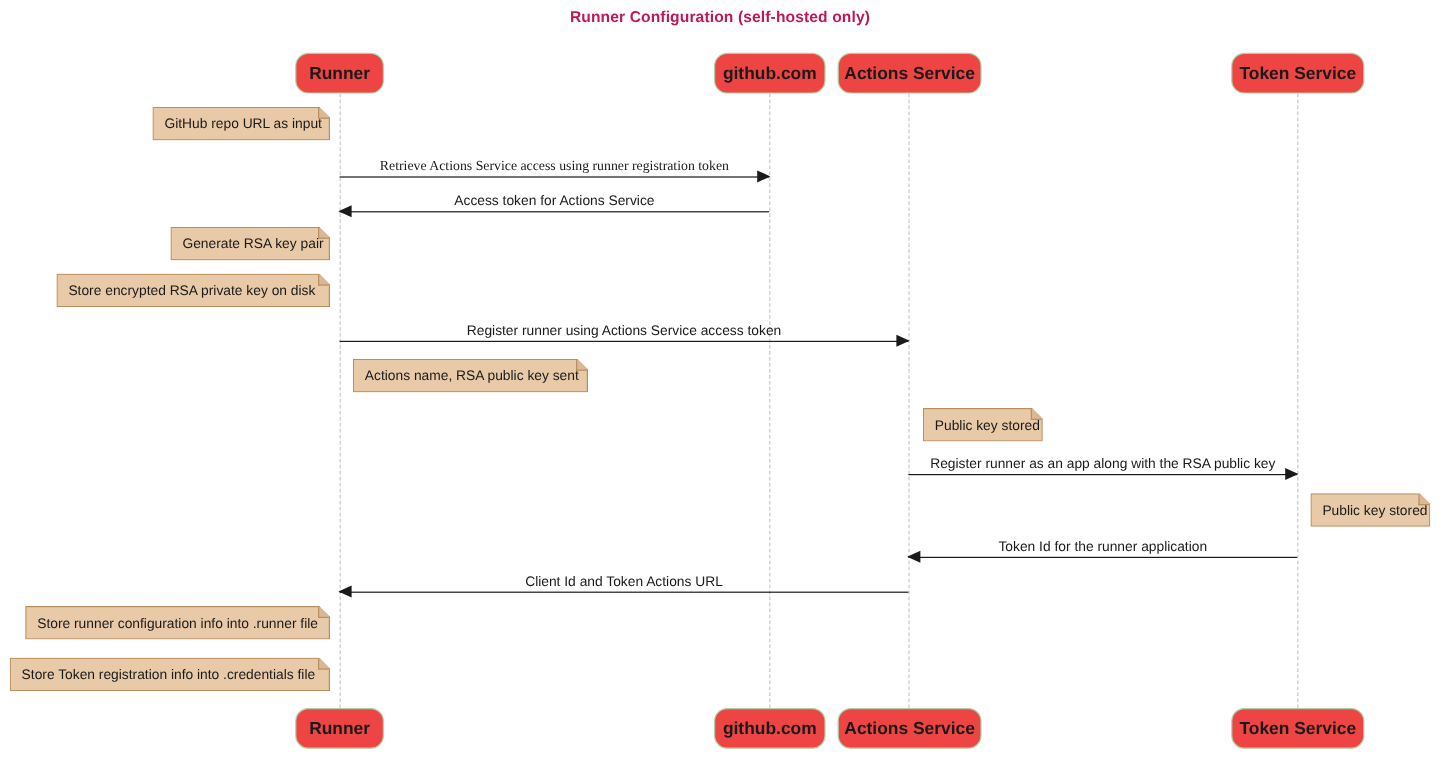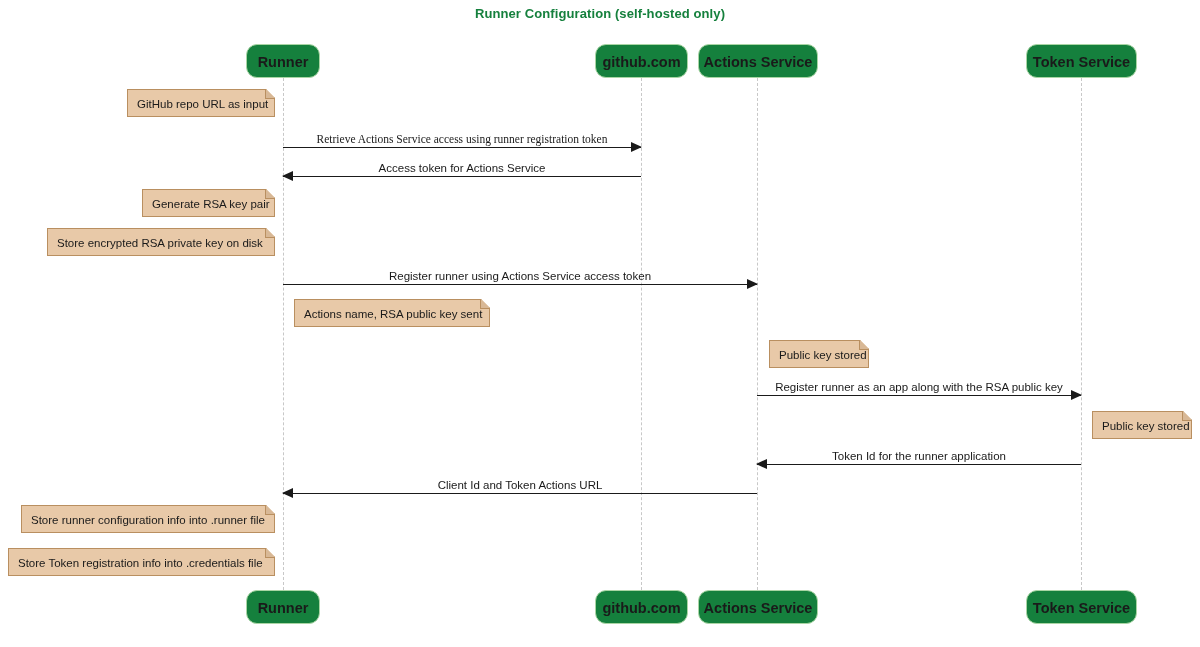--- a/index.html
+++ b/index.html
@@ -22,35 +22,35 @@
 
   
   .diagram-title {
     position: absolute;
     top: 6px;
     left: 0;
     width: 1200px;
     text-align: center;
     font-size: 13px;
     font-weight: bold;
-    color: #15803d;
+    color: #be185d;
     letter-spacing: 0.1px;
   }
 
   
   .lifeline {
     position: absolute;
     width: 0;
     border-left: 1px dashed #c8c8c8;
   }
 
   
   .participant {
     position: absolute;
-    background: #15803d;
+    background: #ef4444;
     border: 1px solid #a9d5a4;
     border-radius: 11px;
     height: 34px;
     line-height: 34px;
     text-align: center;
     font-size: 14.5px;
     font-weight: bold;
     color: #1a1a1a;
     box-sizing: border-box;
     white-space: nowrap;

